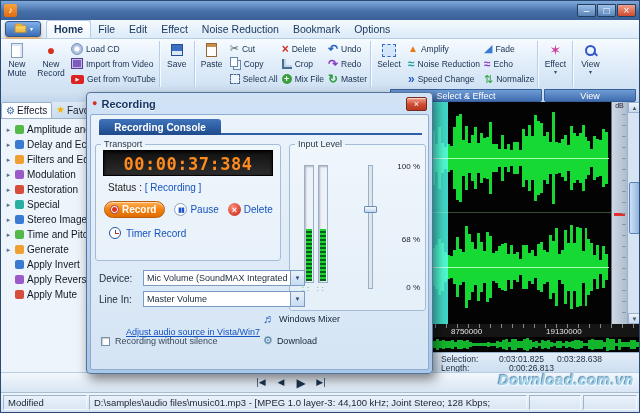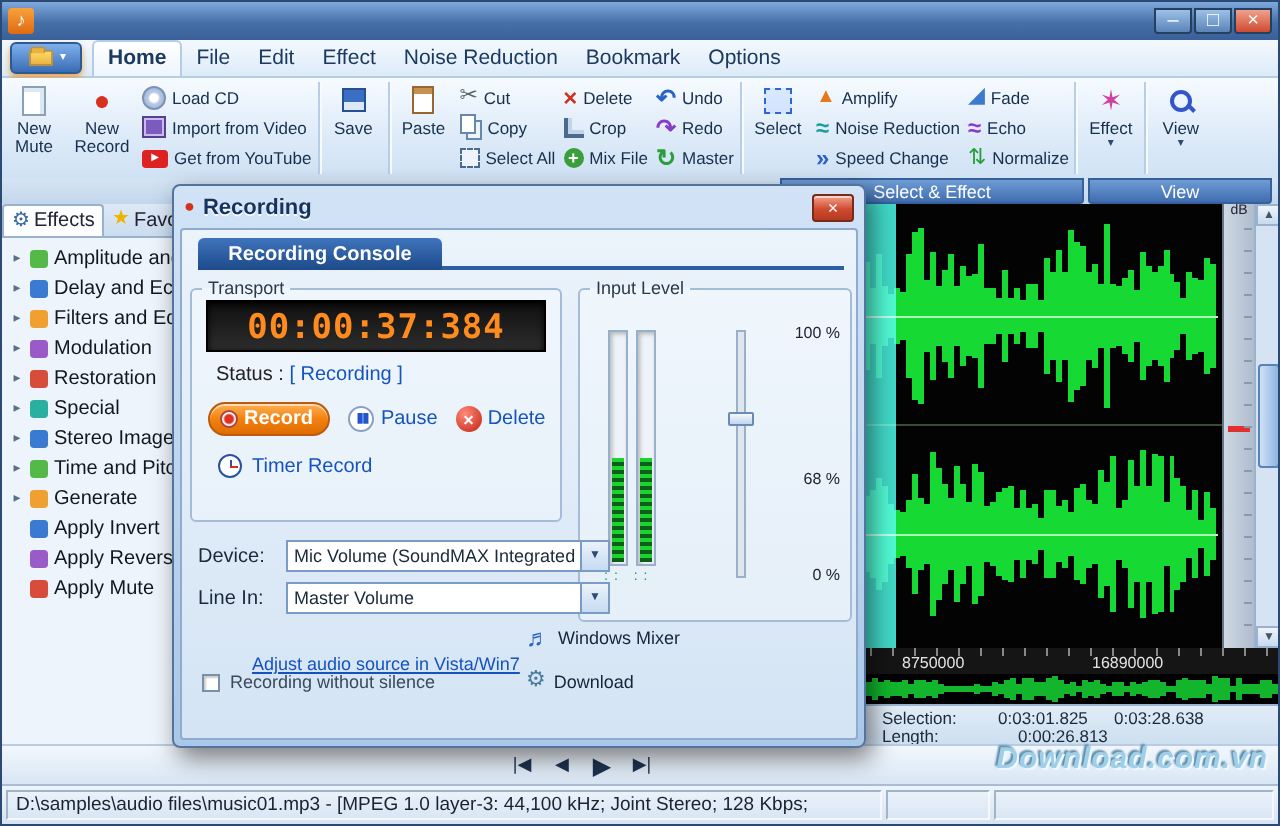--- a/index.html
+++ b/index.html
@@ -786,21 +786,21 @@
         <span>dB</span>
         <span class="dbmark"></span>
       </div>
       <div class="vscroll">
         <span class="varr up ico ico-scroll-up">▲</span>
         <span class="vthumb"></span>
         <span class="varr dn ico ico-scroll-down">▼</span>
       </div>
       <div class="ruler">
         <span class="rlab" style="left:346px">8750000</span>
-        <span class="rlab" style="left:441px">16890000</span>
+        <span class="rlab" style="left:441px">19130000</span>
       </div>
       <div class="overview">
           <i style="height:49.1%;background:#12b52c"></i>
           <i style="height:78.9%;background:#12b52c"></i>
           <i style="height:53.8%;background:#12b52c"></i>
           <i style="height:69.5%;background:#12b52c"></i>
           <i style="height:51.3%;background:#12b52c"></i>
           <i style="height:39.3%;background:#12b52c"></i>
           <i style="height:18.3%;background:#12b52c"></i>
           <i style="height:23.6%;background:#12b52c"></i>
@@ -990,20 +990,21 @@
   <div class="toolbar">
     <span style="width:250px"></span>
     <span class="tbico ico ico-goto-start">|◀</span>
     <span class="tbico ico ico-rewind">◀</span>
     <span class="tbico ico ico-play" style="font-size:12px">▶</span>
     <span class="tbico ico ico-goto-end">▶|</span>
   </div>
   <div class="watermark">Download.com.vn</div>
 
   <div class="statusbar">
+    <span class="scell c1">Modified</span>
     <span class="scell c2">D:\samples\audio files\music01.mp3 - [MPEG 1.0 layer-3: 44,100 kHz; Joint Stereo; 128 Kbps;</span>
     <span class="scell c3"></span>
     <span class="scell c4"></span>
   </div>
 
   <div class="dialog">
     <div class="dlg-titlebar">
       <span class="ico ico-record-dot" style="font-size:9px">●</span>
       <span class="dlg-title">Recording</span>
       <span class="dlg-close ico ico-close">×</span>

